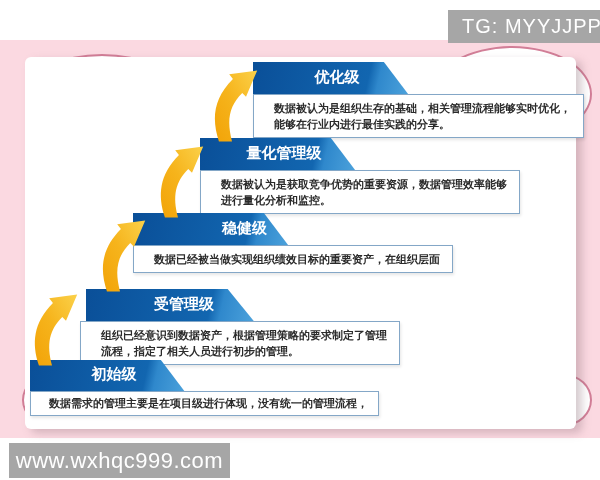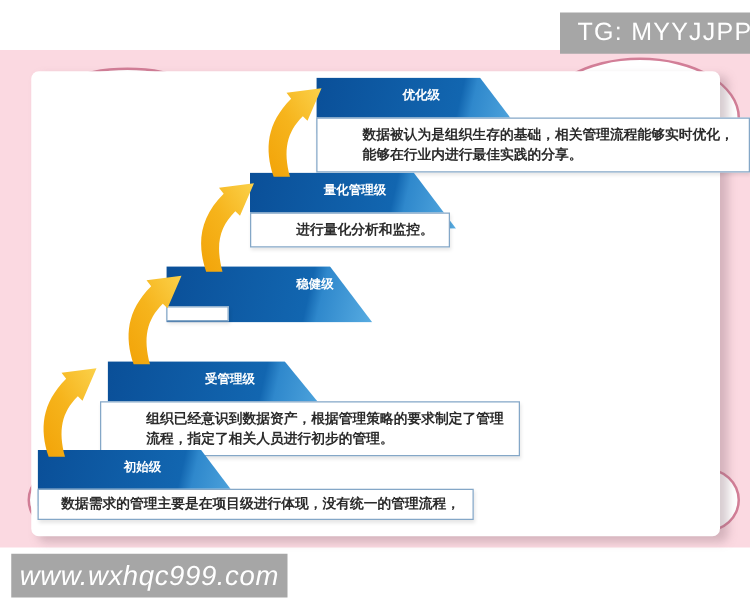--- a/index.html
+++ b/index.html
@@ -16,49 +16,49 @@
   .panel{
     position:absolute;left:25px;top:57px;width:551px;height:372px;
     background:#ffffff;border-radius:6px;
     box-shadow:6px 4px 8px rgba(140,110,120,0.35);
   }
   
   .tab{
     position:absolute;width:134px;height:45px;
     background:linear-gradient(103deg,#0a4f98 0%,#1266b0 66%,#2f88cc 72%,#5cb0e4 100%);
     clip-path:polygon(0 0,77% 0,97% 100%,0 100%);
-    color:#ffffff;font-size:10px;font-weight:bold;
+    color:#ffffff;font-size:15px;font-weight:bold;
     line-height:29px;text-align:center;padding-right:36px;box-sizing:content-box;
     width:100px;padding-left:34px;
   }
   .desc{
     position:absolute;background:#ffffff;border:1px solid #84a7c7;
-    padding:5px 12px 5px 36px;width:max-content;
+    padding:5px 12px 5px 20px;width:max-content;
     box-shadow:1px 2px 3px rgba(0,0,0,0.10);
   }
   .desc-line{
     white-space:nowrap;font-size:11px;line-height:16px;font-weight:bold;color:#2b2b2b;
   }
   .row0 .tab{left:253px;top:62px;} .row0 .desc{left:253px;top:94px;}
   .row1 .tab{left:200px;top:138px;} .row1 .desc{left:200px;top:170px;}
   .row2 .tab{left:133px;top:213px;text-align:right;} .row2 .desc{left:133px;top:245px;}
   .row3 .tab{left:86px;top:289px;padding-left:48px;}  .row3 .desc{left:80px;top:321px;}
-  .row4 .tab{left:30px;top:360px;}  .row4 .desc{left:30px;top:391px;padding:4px 10px 4px 18px;}
+  .row4 .tab{left:30px;top:360px;font-family:Liberation Serif, serif;}  .row4 .desc{left:30px;top:391px;padding:4px 10px 4px 18px;}
   .row4 .desc-line{line-height:15px;}
   .arrow{position:absolute;width:56px;height:76px;}
   .arrow.a0{left:204px;top:68px;}
   .arrow.a1{left:150px;top:144px;}
   .arrow.a2{left:92px;top:218px;}
   .arrow.a3{left:24px;top:292px;}
   .wm{
     position:absolute;background:#a6a6a6;color:#ffffff;text-align:center;
     display:flex;align-items:center;justify-content:center;letter-spacing:1px;
   }
   .wm.top{left:448px;top:10px;width:168px;height:33px;font-size:20px;}
-  .wm.bottom{left:9px;top:443px;width:221px;height:35px;font-size:22px;letter-spacing:0.5px;font-style:italic;}
+  .wm.bottom{left:9px;top:443px;width:221px;height:35px;font-size:22px;letter-spacing:0.5px;}
 </style>
 </head>
 <body>
 
 <div class="stage">
 
   <div class="pink-band"></div>
 
   <div class="decor tl"></div>
   <div class="decor tr"></div>
@@ -71,27 +71,29 @@
     <div class="tab">优化级</div>
     <div class="desc">
       <div class="desc-line">数据被认为是组织生存的基础，相关管理流程能够实时优化，</div>
       <div class="desc-line">能够在行业内进行最佳实践的分享。</div>
     </div>
   </div>
 
   <div class="row1">
     <div class="tab">量化管理级</div>
     <div class="desc">
+      <div class="desc-line">数据被认为是获取竞争优势的重要资源，数据管理效率能够</div>
       <div class="desc-line">进行量化分析和监控。</div>
     </div>
   </div>
 
   <div class="row2">
     <div class="tab">稳健级</div>
     <div class="desc">
+      <div class="desc-line">数据已经被当做实现组织绩效目标的重要资产，在组织层面</div>
     </div>
   </div>
 
   <div class="row3">
     <div class="tab">受管理级</div>
     <div class="desc">
       <div class="desc-line">组织已经意识到数据资产，根据管理策略的要求制定了管理</div>
       <div class="desc-line">流程，指定了相关人员进行初步的管理。</div>
     </div>
   </div>

